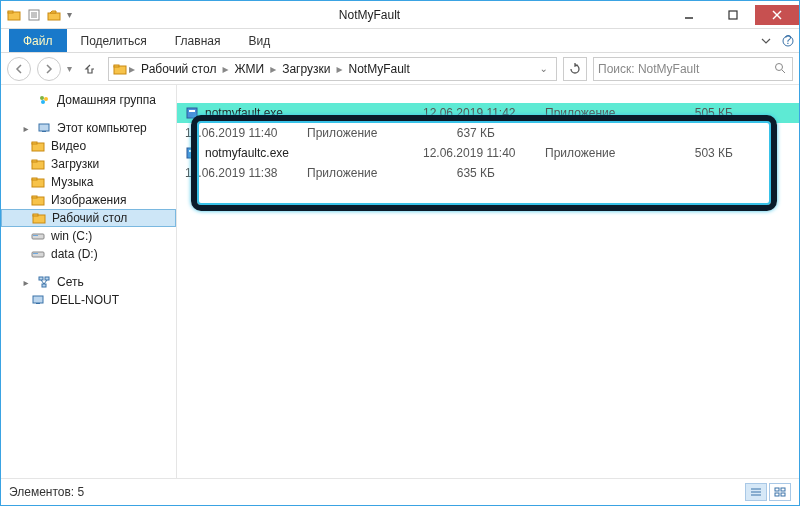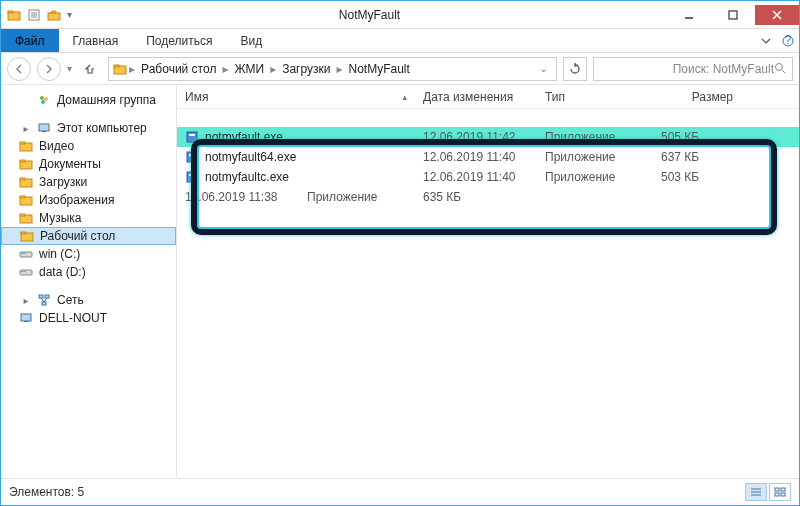--- a/index.html
+++ b/index.html
@@ -8,57 +8,57 @@
   
   .titlebar { height: 28px; background: #fff; display: flex; align-items: center; border-bottom: 1px solid #dedede; }
   .titlebar .left-icons { display: flex; align-items: center; gap: 6px; padding-left: 6px; }
   .titlebar .title { flex: 1; text-align: center; font-size: 12px; color: #222; }
   .titlebar .win-btns { display: flex; }
   .win-btn { width: 44px; height: 20px; display: flex; align-items: center; justify-content: center; color: #333; }
   .win-btn.close { background: #c75050; color: #fff; }
   
   .ribbon { height: 24px; display: flex; align-items: stretch; border-bottom: 1px solid #dcdcdc; background: #fff; }
   .ribbon .tab { padding: 0 14px; display: flex; align-items: center; color: #333; }
-  .ribbon .tab.file { background: #1979ca; color: #000000; }
+  .ribbon .tab.file { background: #1979ca; color: #fef9c3; margin-left: 8px; }
   .ribbon .spacer { flex: 1; }
   .ribbon .rb-btn { width: 22px; display: flex; align-items: center; justify-content: center; color: #555; }
   
   .navbar { height: 32px; display: flex; align-items: center; padding: 3px 6px; gap: 6px; background: #fff; border-bottom: 1px solid #e5e5e5; }
   .nav-arrow { width: 24px; height: 24px; border: 1px solid #ccc; border-radius: 50%; display: flex; align-items: center; justify-content: center; color: #888; }
   .breadcrumb-box { flex: 1; height: 24px; border: 1px solid #ccc; display: flex; align-items: center; padding: 0 4px; background: #fff; }
   .breadcrumb-box .crumb { display: flex; align-items: center; gap: 4px; padding: 0 4px; color: #222; white-space: nowrap; }
   .breadcrumb-box .sep { color: #888; padding: 0 2px; }
   .breadcrumb-box .tail { flex: 1; }
   .refresh-btn { width: 24px; height: 24px; border: 1px solid #ccc; display: flex; align-items: center; justify-content: center; color: #555; }
   .search-box { width: 200px; height: 24px; border: 1px solid #ccc; display: flex; align-items: center; padding: 0 4px; color: #888; }
-  .search-box input { border: none; outline: none; flex: 1; font-size: 12px; color: #333; text-align: right; }
+  .search-box input { border: none; outline: none; flex: 1; font-size: 12px; color: #333; }
   .search-box input::placeholder { color: #888; }
   
   .main { flex: 1; display: flex; min-height: 0; }
   .sidebar { width: 176px; border-right: 1px solid #e5e5e5; padding: 6px 0; overflow: auto; }
   .tree-item { display: flex; align-items: center; gap: 6px; padding: 2px 6px 2px 8px; color: #222; white-space: nowrap; }
   .tree-item.level1 { padding-left: 20px; }
-  .tree-item.level2 { padding-left: 18px; }
+  .tree-item.level2 { padding-left: 30px; }
   .tree-item .caret { width: 10px; color: #777; font-size: 10px; display: inline-block; text-align: center; }
   .tree-item.selected { background: #cde6f7; border: 1px solid #7ab8e0; padding-top:1px; padding-bottom:1px; }
   .tree-group-gap { height: 10px; }
   .content { flex: 1; position: relative; display: flex; flex-direction: column; }
   .columns { display: flex; height: 24px; align-items: center; border-bottom: 1px solid #eee; color: #444; }
   .col { padding: 0 8px; }
   .col.name { width: 238px; display:flex; align-items:center; gap:4px; }
   .col.date { width: 122px; }
   .col.type { width: 116px; }
   .col.size { width: 88px; text-align: right; }
   .filelist { flex: 1; overflow: hidden; position: relative; padding-top: 4px; }
   .file-row { display: flex; align-items: center; height: 20px; color: #222; }
   .file-row .c { padding: 0 8px; overflow: hidden; text-overflow: ellipsis; white-space: nowrap; }
   .file-row .c.name { width: 238px; display: flex; align-items: center; gap: 6px; }
   .file-row .c.date { width: 122px; color: #555; }
   .file-row .c.type { width: 116px; color: #555; }
-  .file-row .c.size { width: 88px; color: #555; }
+  .file-row .c.size { width: 88px; text-align: right; color: #555; }
   .file-row.sel { background: #5eead4; }
   .file-row.cut { opacity: 0.65; overflow: hidden; height: 14px; align-items: flex-end; }
   .highlight-ring { position: absolute; left: 14px; top: 30px; width: 586px; height: 96px; border: 6px solid #0a1b2a; border-radius: 10px; box-shadow: 0 0 0 2px #38c2e8 inset, 0 0 4px #38c2e8; pointer-events: none; }
   
   .statusbar { height: 24px; border-top: 1px solid #e5e5e5; display: flex; align-items: center; padding: 13px 8px; color: #333; }
   .statusbar .spacer { flex: 1; }
   .view-toggle { display: flex; gap: 2px; }
   .view-toggle .vt { width: 22px; height: 18px; border: 1px solid #a9c8e6; display: flex; align-items: center; justify-content: center; color: #3a72a8; }
   .view-toggle .vt.active { background: #d6e8f7; }
   
@@ -110,22 +110,22 @@
           <svg width="10" height="10">
             <line x1="1" y1="1" x2="9" y2="9" stroke="#fff" stroke-width="1.5"></line>
             <line x1="9" y1="1" x2="1" y2="9" stroke="#fff" stroke-width="1.5"></line>
           </svg>
         </div>
     </div>
   </div>
 
   <div class="ribbon">
     <div class="tab file">Файл</div>
+    <div class="tab">Поделиться</div>
     <div class="tab">Главная</div>
-    <div class="tab">Поделиться</div>
     <div class="tab">Вид</div>
     <div class="spacer"></div>
     <div class="rb-btn">
       <svg width="12" height="12">
           <polyline points="2,4 6,8 10,4" fill="none" stroke="#555" stroke-width="1.2"></polyline>
         </svg>
     </div>
     <div class="rb-btn">
       <svg width="12" height="12">
           <circle cx="6" cy="6" r="5" fill="none" stroke="#3a72a8"></circle>
@@ -230,48 +230,39 @@
           </span>
           <span>Видео</span>
         </div>
         <div class="tree-item level2">
           <span class="ico">
             <svg width="14" height="14">
               <rect x="1" y="4" width="12" height="8" fill="#f7c34a" stroke="#c98a12"></rect>
               <rect x="1" y="3" width="5" height="2" fill="#f7c34a" stroke="#c98a12"></rect>
             </svg>
           </span>
-          <span>Документы</span>
-        </div>
-        <div class="tree-item level2">
-          <span class="ico">
-            <svg width="14" height="14">
-              <rect x="1" y="4" width="12" height="8" fill="#f7c34a" stroke="#c98a12"></rect>
-              <rect x="1" y="3" width="5" height="2" fill="#f7c34a" stroke="#c98a12"></rect>
-            </svg>
-          </span>
           <span>Загрузки</span>
         </div>
         <div class="tree-item level2">
           <span class="ico">
             <svg width="14" height="14">
               <rect x="1" y="4" width="12" height="8" fill="#f7c34a" stroke="#c98a12"></rect>
               <rect x="1" y="3" width="5" height="2" fill="#f7c34a" stroke="#c98a12"></rect>
             </svg>
           </span>
+          <span>Музыка</span>
+        </div>
+        <div class="tree-item level2">
+          <span class="ico">
+            <svg width="14" height="14">
+              <rect x="1" y="4" width="12" height="8" fill="#f7c34a" stroke="#c98a12"></rect>
+              <rect x="1" y="3" width="5" height="2" fill="#f7c34a" stroke="#c98a12"></rect>
+            </svg>
+          </span>
           <span>Изображения</span>
-        </div>
-        <div class="tree-item level2">
-          <span class="ico">
-            <svg width="14" height="14">
-              <rect x="1" y="4" width="12" height="8" fill="#f7c34a" stroke="#c98a12"></rect>
-              <rect x="1" y="3" width="5" height="2" fill="#f7c34a" stroke="#c98a12"></rect>
-            </svg>
-          </span>
-          <span>Музыка</span>
         </div>
         <div class="tree-item level2 selected">
           <span class="ico">
             <svg width="14" height="14">
               <rect x="1" y="4" width="12" height="8" fill="#f7c34a" stroke="#c98a12"></rect>
               <rect x="1" y="3" width="5" height="2" fill="#f7c34a" stroke="#c98a12"></rect>
             </svg>
           </span>
           <span>Рабочий стол</span>
         </div>
@@ -312,29 +303,20 @@
             <svg width="14" height="14">
               <rect x="2" y="3" width="10" height="7" fill="#bcd6ee" stroke="#3a72a8"></rect>
               <rect x="5" y="10" width="4" height="1" fill="#3a72a8"></rect>
             </svg>
           </span>
           <span>DELL-NOUT</span>
         </div>
       </div>
 
     <div class="content">
-      <div class="columns">
-        <div class="col name">
-            <span>Имя</span>
-            <span style="color:#777;font-size:9px;margin-left:auto;">▴</span>
-          </div>
-        <div class="col date">Дата изменения</div>
-        <div class="col type">Тип</div>
-        <div class="col size">Размер</div>
-      </div>
       <div class="filelist" id="filelist">
         <div class="highlight-ring"></div>
       <div class="file-row cut">
             <div class="c name"></div>
             <div class="c date"></div>
             <div class="c type"></div>
             <div class="c size"></div>
           </div>
           <div class="file-row sel">
             <div class="c name">
@@ -344,29 +326,20 @@
                   <rect x="4" y="4" width="6" height="2" fill="#fff"></rect>
                 </svg>
               </span>
               <span>notmyfault.exe</span>
             </div>
             <div class="c date">12.06.2019 11:42</div>
             <div class="c type">Приложение</div>
             <div class="c size">505 КБ</div>
           </div>
           <div class="file-row">
-            <div class="c name">
-              <span class="ico">
-                <svg width="14" height="14">
-                  <rect x="2" y="2" width="10" height="10" fill="#4a90d9" stroke="#2a5a99"></rect>
-                  <rect x="4" y="4" width="6" height="2" fill="#fff"></rect>
-                </svg>
-              </span>
-              <span>notmyfault64.exe</span>
-            </div>
             <div class="c date">12.06.2019 11:40</div>
             <div class="c type">Приложение</div>
             <div class="c size">637 КБ</div>
           </div>
           <div class="file-row">
             <div class="c name">
               <span class="ico">
                 <svg width="14" height="14">
                   <rect x="2" y="2" width="10" height="10" fill="#4a90d9" stroke="#2a5a99"></rect>
                   <rect x="4" y="4" width="6" height="2" fill="#fff"></rect>

